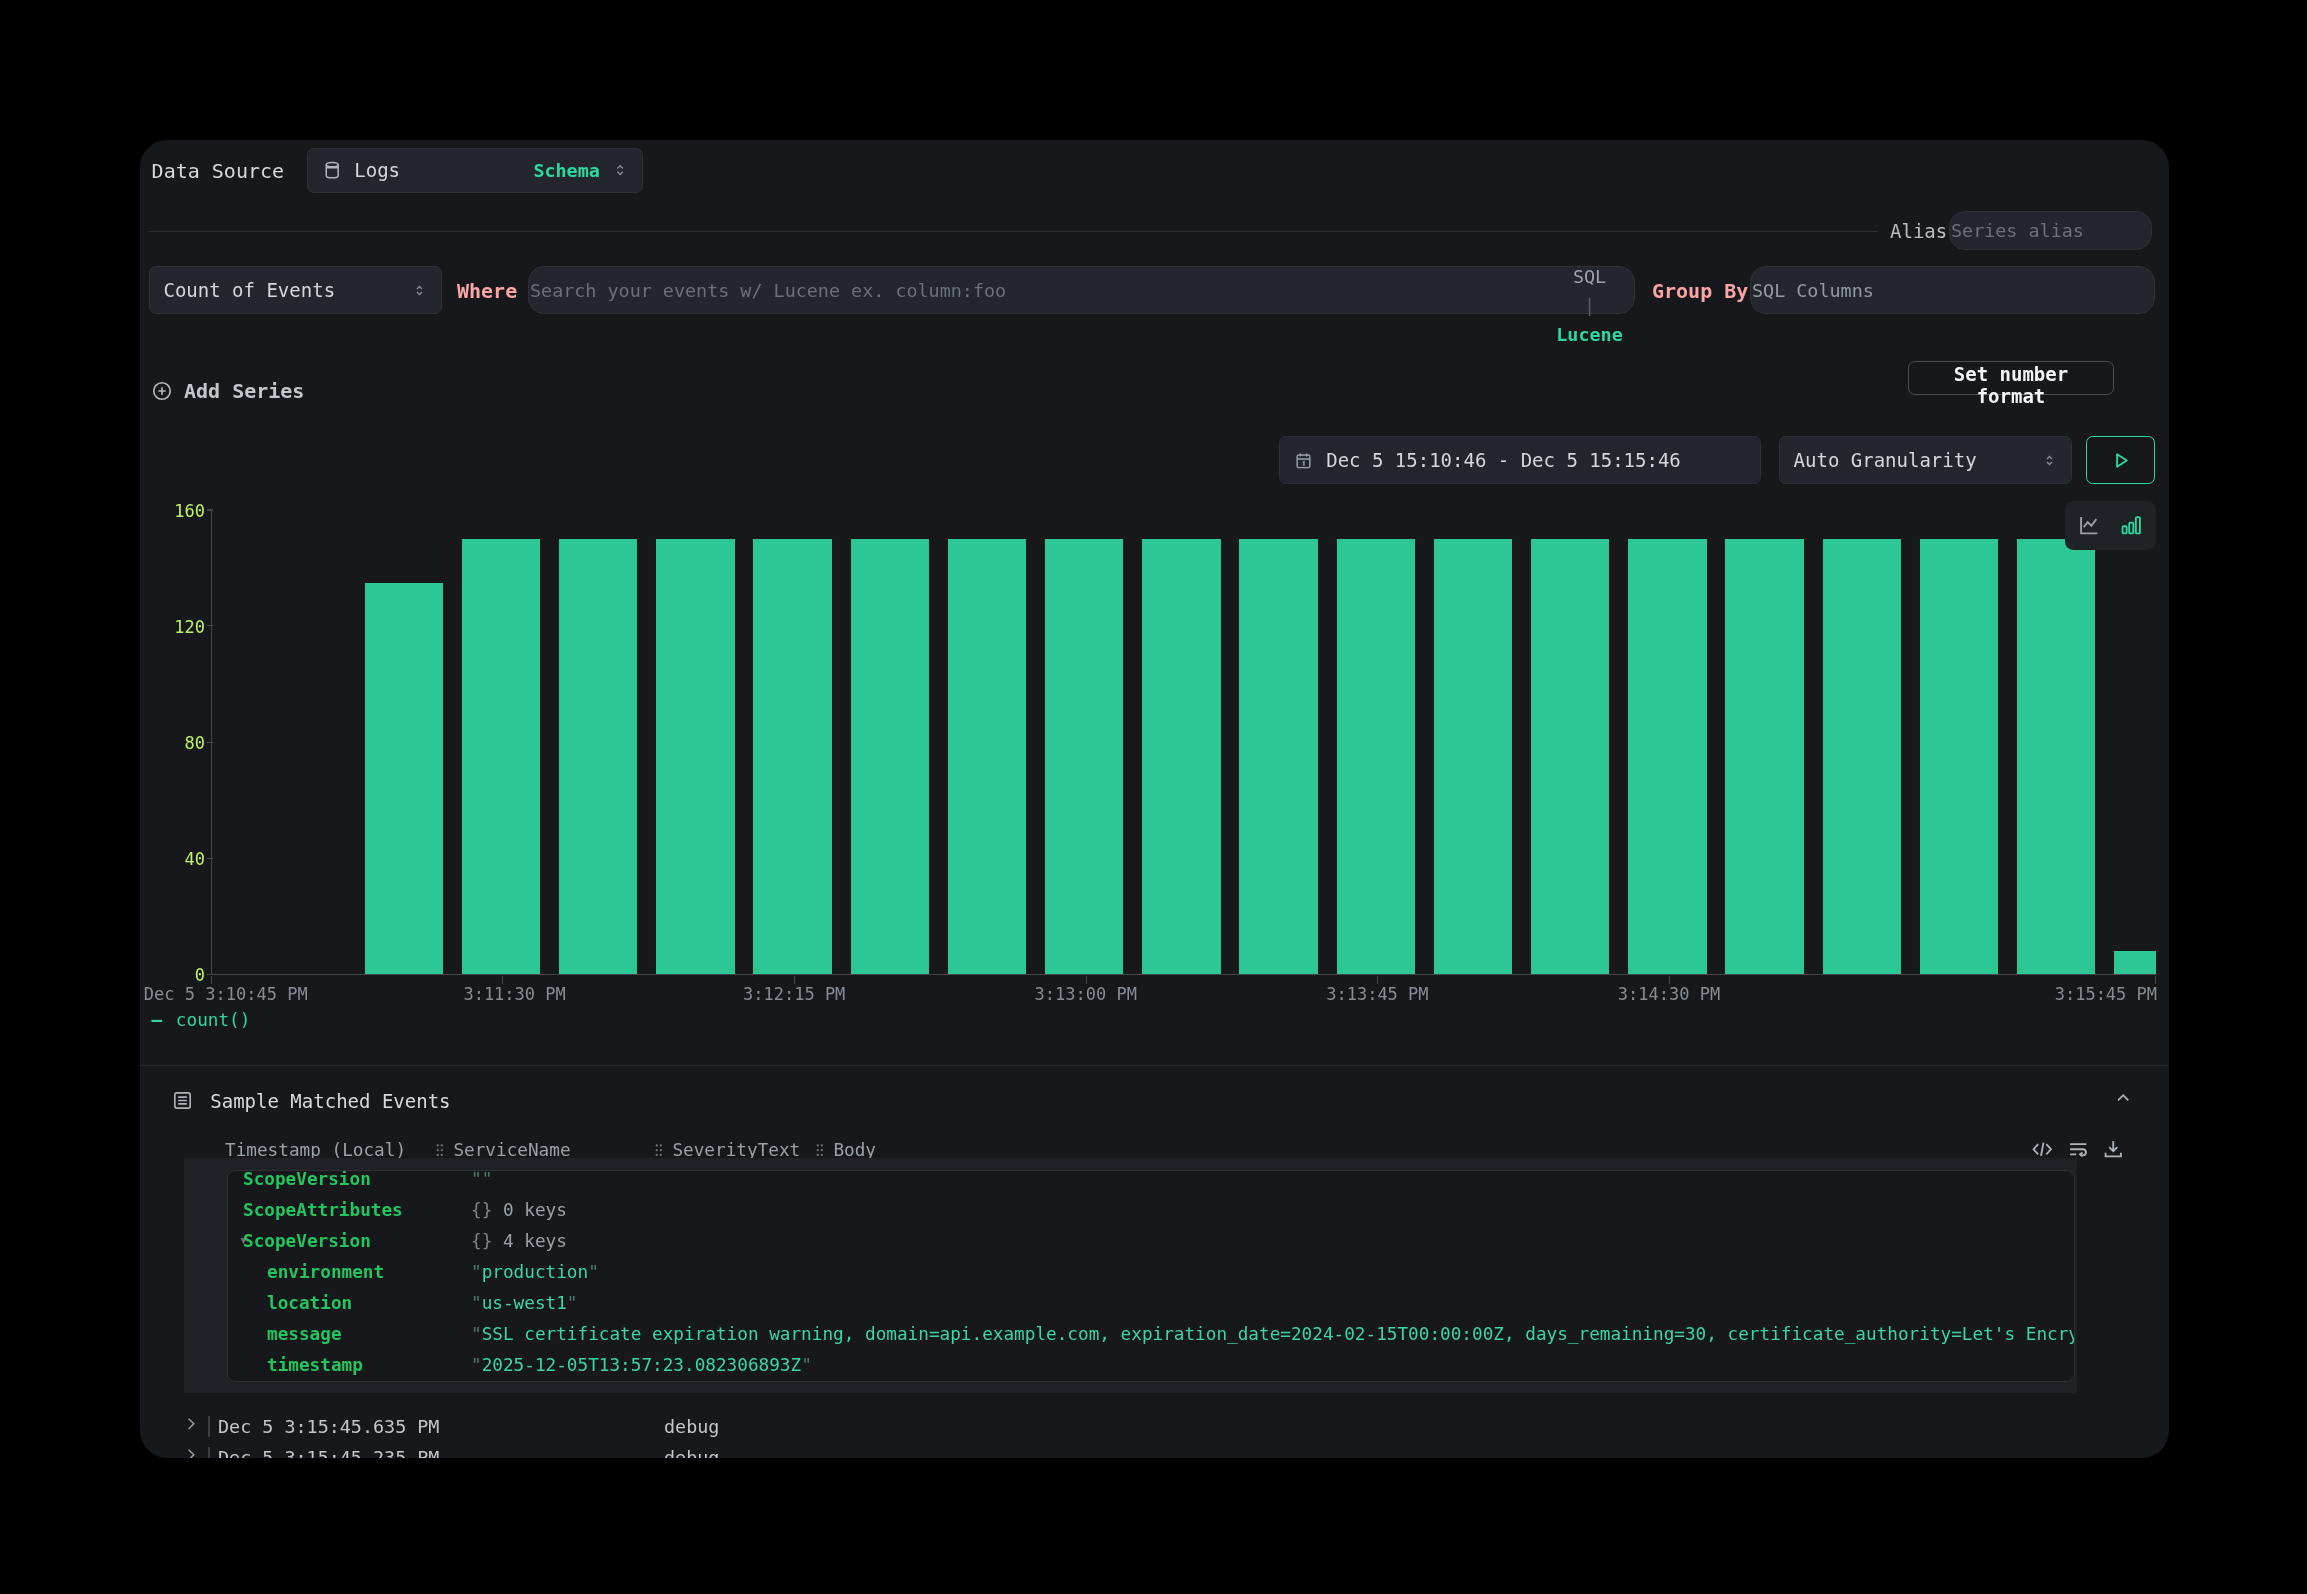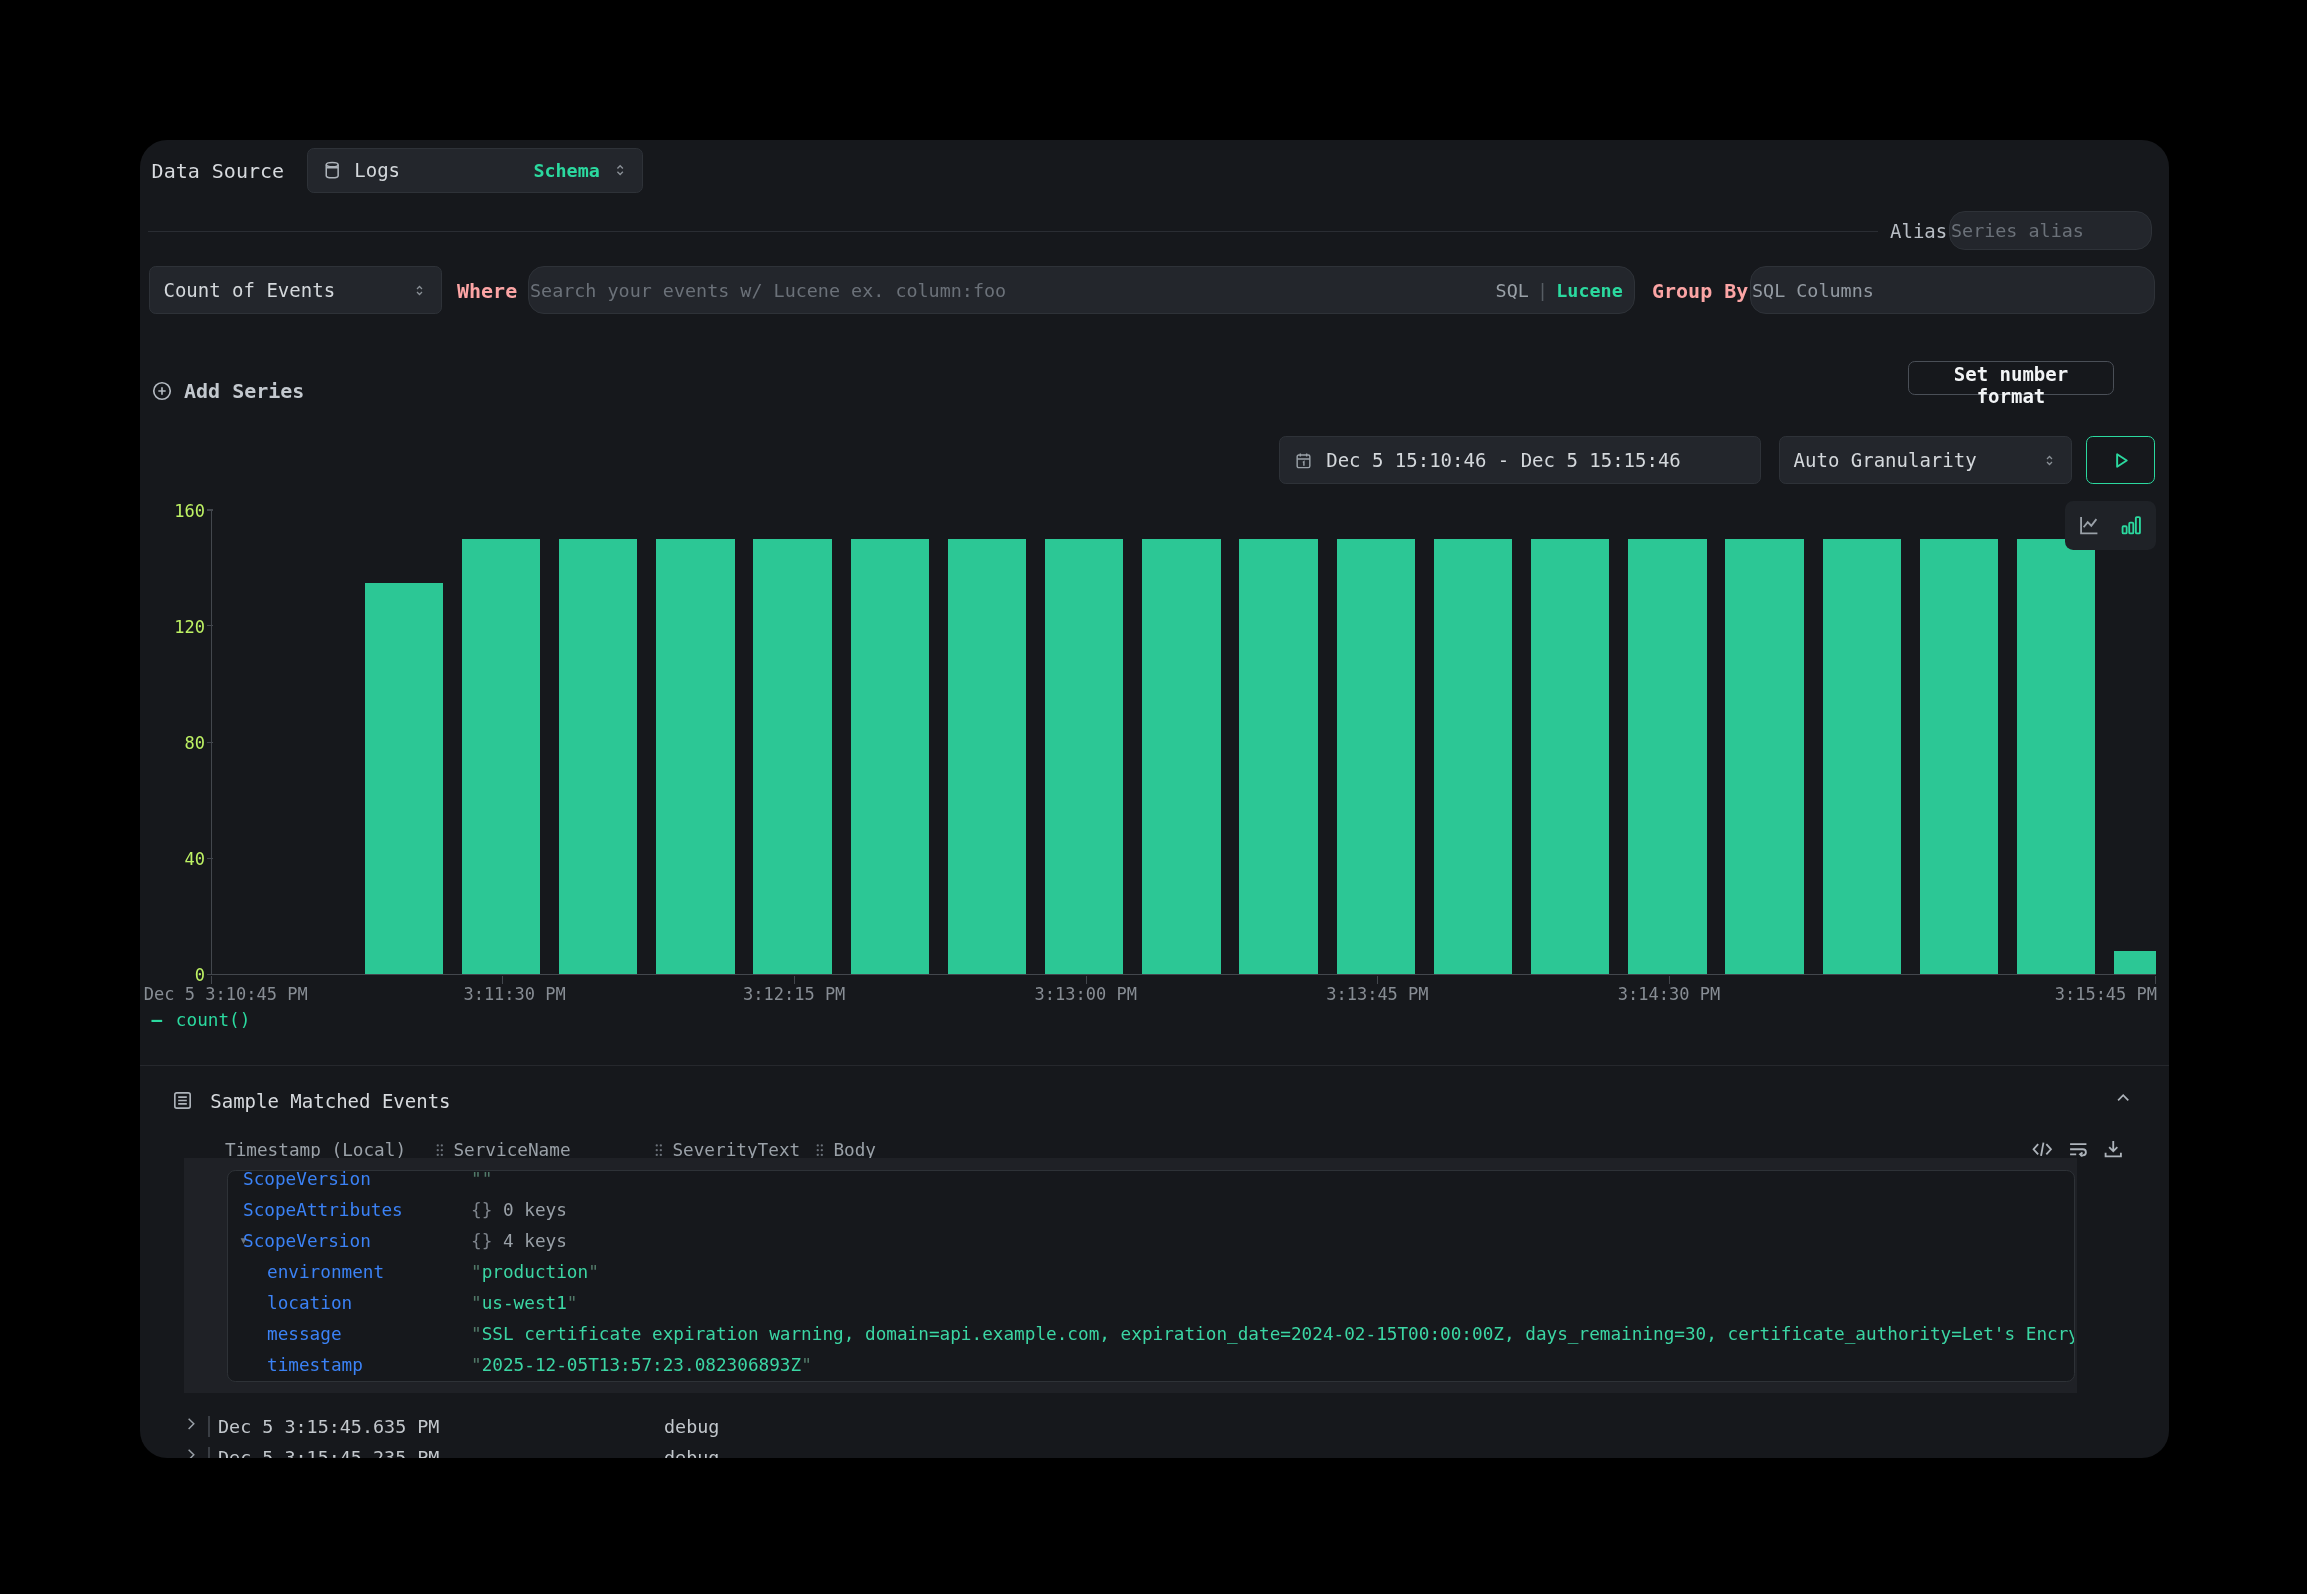--- a/index.html
+++ b/index.html
@@ -18,21 +18,21 @@
   .light-ph::placeholder{color:#939aa2;}
   .icon{display:inline-flex;align-items:center;justify-content:center;}
   .icon svg{display:block;}
   .green{color:#2bd99f;}
   .chev-ud{color:#8a9097;margin-left:auto;}
   .divline{border-top:1.4px solid #2a2d33;height:0;}
   
   .ds-select{left:167px;top:7.5px;width:336px;height:45px;}
   .schema{margin-left:auto;font-weight:bold;font-size:18.4px;}
   
-  .sqltoggle{position:absolute;right:12.3px;top:0;height:100%;display:flex;align-items:center;gap:8.2px;font-size:18.4px;}
+  .sqltoggle{position:absolute;right:12.3px;top:0;height:100%;display:flex;align-items:center;gap:8.2px;font-size:18.4px;flex-direction:column;}
   .sqltoggle .sql{color:#9aa1a8;} .sqltoggle .pipe{color:#565c63;} .sqltoggle .lucene{color:#2bd99f;font-weight:bold;}
   
   .addseries{display:flex;align-items:center;gap:11px;color:#c3c8ce;font-size:20px;font-weight:600;cursor:pointer;}
   .btn-outline{background:transparent;border:1.4px solid #4a4f57;border-radius:6.8px;color:#f2f4f6;
     font-weight:bold;font-size:19px;font-family:inherit;cursor:pointer;}
   .playbtn{border:1.4px solid #2bd99f;border-radius:6.8px;background:transparent;display:flex;
     align-items:center;justify-content:center;cursor:pointer;}
   .toggle{background:#1f2227;border-radius:8.2px;display:flex;align-items:center;justify-content:center;
     gap:17.7px;z-index:6;}
   
@@ -48,21 +48,21 @@
   
   .ev-header{display:flex;align-items:center;gap:16.3px;font-size:19px;color:#d7dade;}
   .thead{font-size:17.7px;color:#9aa1a8;}
   .thead .col{position:absolute;top:0;display:flex;align-items:center;gap:6.8px;white-space:nowrap;}
   .drag{color:#6b7179;}
   .hicon{position:absolute;top:-2.7px;color:#aeb4bb;cursor:pointer;}
   .expanded{background:#1f2126;}
   .tree{position:absolute;left:43px;top:12.3px;width:1848px;height:212px;border:1.4px solid #2e3237;
     border-radius:8.2px;background:#16181c;overflow:hidden;box-sizing:border-box;}
   .trow{position:relative;height:31px;font-size:17.7px;white-space:nowrap;}
-  .tkey{position:absolute;left:15px;top:5.4px;color:#3b82f6;}
+  .tkey{position:absolute;left:15px;top:5.4px;color:#22c55e;font-weight:bold;}
   .tkey.child{left:39px;}
   .tri{position:absolute;left:11px;top:5.4px;color:#6e747b;font-size:15px;}
   .tval{position:absolute;left:243px;top:5.4px;color:#9aa1a8;}
   .quote{color:#517a69;}
   .sval{color:#3bd6a4;}
   .braces{color:#7e848c;}
   .erow{position:absolute;left:0;width:100%;height:31px;font-size:18.4px;color:#c2c7cc;cursor:pointer;}
   .erow .xchev{position:absolute;left:42px;top:4.1px;color:#9aa1a8;}
   .erow .sep{position:absolute;left:68px;top:5.4px;width:2px;height:20.4px;background:#3a3e44;}
   .erow .ts{position:absolute;left:78px;top:5.4px;}

